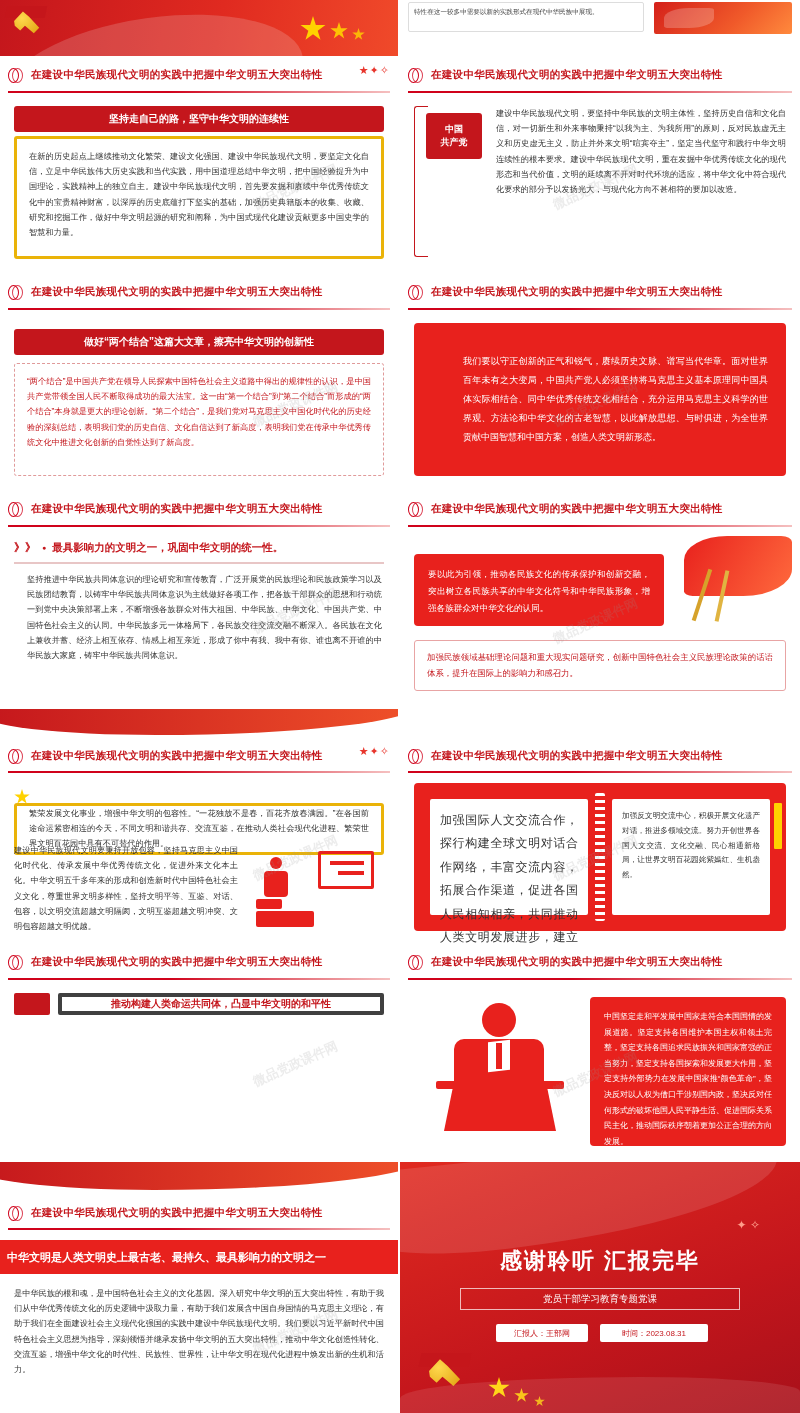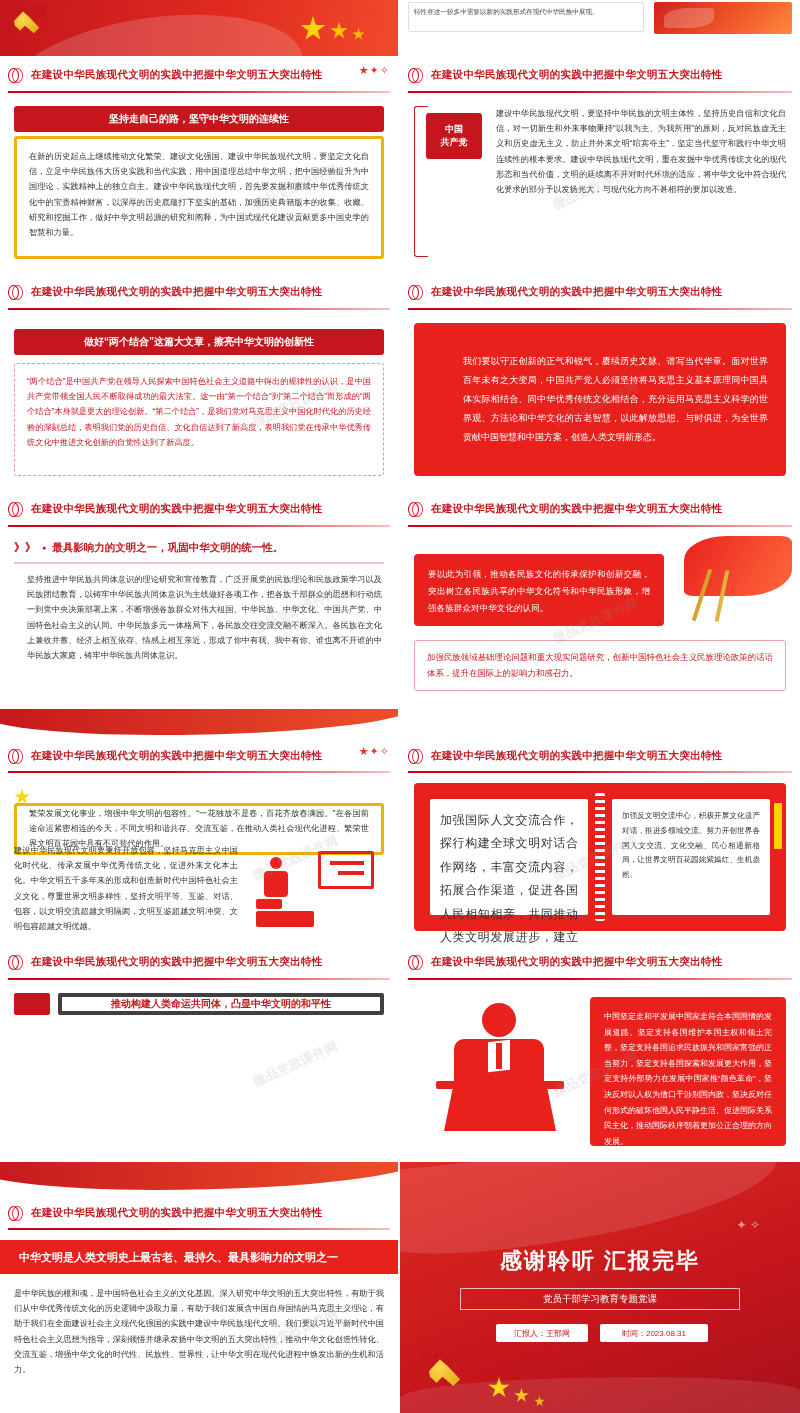--- a/index.html
+++ b/index.html
@@ -391,21 +391,21 @@
       <div style="position:absolute;left:-30px;top:-30px;width:460px;height:58px;background:linear-gradient(90deg,#c4161c,#f0522a);border-radius:0 0 60% 40%;"></div>
     </div>
     <div class="hdr" style="top:34px;">
       <div class="hdr-badge">
           <i></i>
           <i></i>
         </div>
       <div class="hdr-title">在建设中华民族现代文明的实践中把握中华文明五大突出特性</div>
     </div>
     <div class="hdr-rule" style="top:66px;"></div>
-    <div style="position:absolute;left:0;right:0;top:78px;height:34px;background:#e8211d;display:flex;align-items:center;padding-left:19px;">
+    <div style="position:absolute;left:0;right:0;top:78px;height:34px;background:#e8211d;display:flex;align-items:center;padding-left:7px;">
       <span style="color:#fff;font-size:11px;font-weight:bold;">中华文明是人类文明史上最古老、最持久、最具影响力的文明之一</span>
     </div>
     <div class="pad" style="top:124px;bottom:14px;">
       <div class="body-text">是中华民族的根和魂，是中国特色社会主义的文化基因。深入研究中华文明的五大突出特性，有助于我们从中华优秀传统文化的历史逻辑中汲取力量，有助于我们发展含中国自身国情的马克思主义理论，有助于我们在全面建设社会主义现代化强国的实践中建设中华民族现代文明。我们要以习近平新时代中国特色社会主义思想为指导，深刻领悟并继承发扬中华文明的五大突出特性，推动中华文化创造性转化、交流互鉴，增强中华文化的时代性、民族性、世界性，让中华文明在现代化进程中焕发出新的生机和活力。</div>
     </div>
     <div class="wm" style="left:250px;top:160px;">微品党政课件网</div>
   </div>
 
   <div class="slide" style="left:400px;top:1162px;width:400px;height:251px;background:linear-gradient(160deg,#e02a20 0%,#c4161c 60%,#a8101a 100%);">
     <div style="position:absolute;left:-40px;top:-10px;width:420px;height:90px;background:rgba(255,255,255,.12);border-radius:0 0 70% 30%;transform:rotate(-6deg);"></div>

